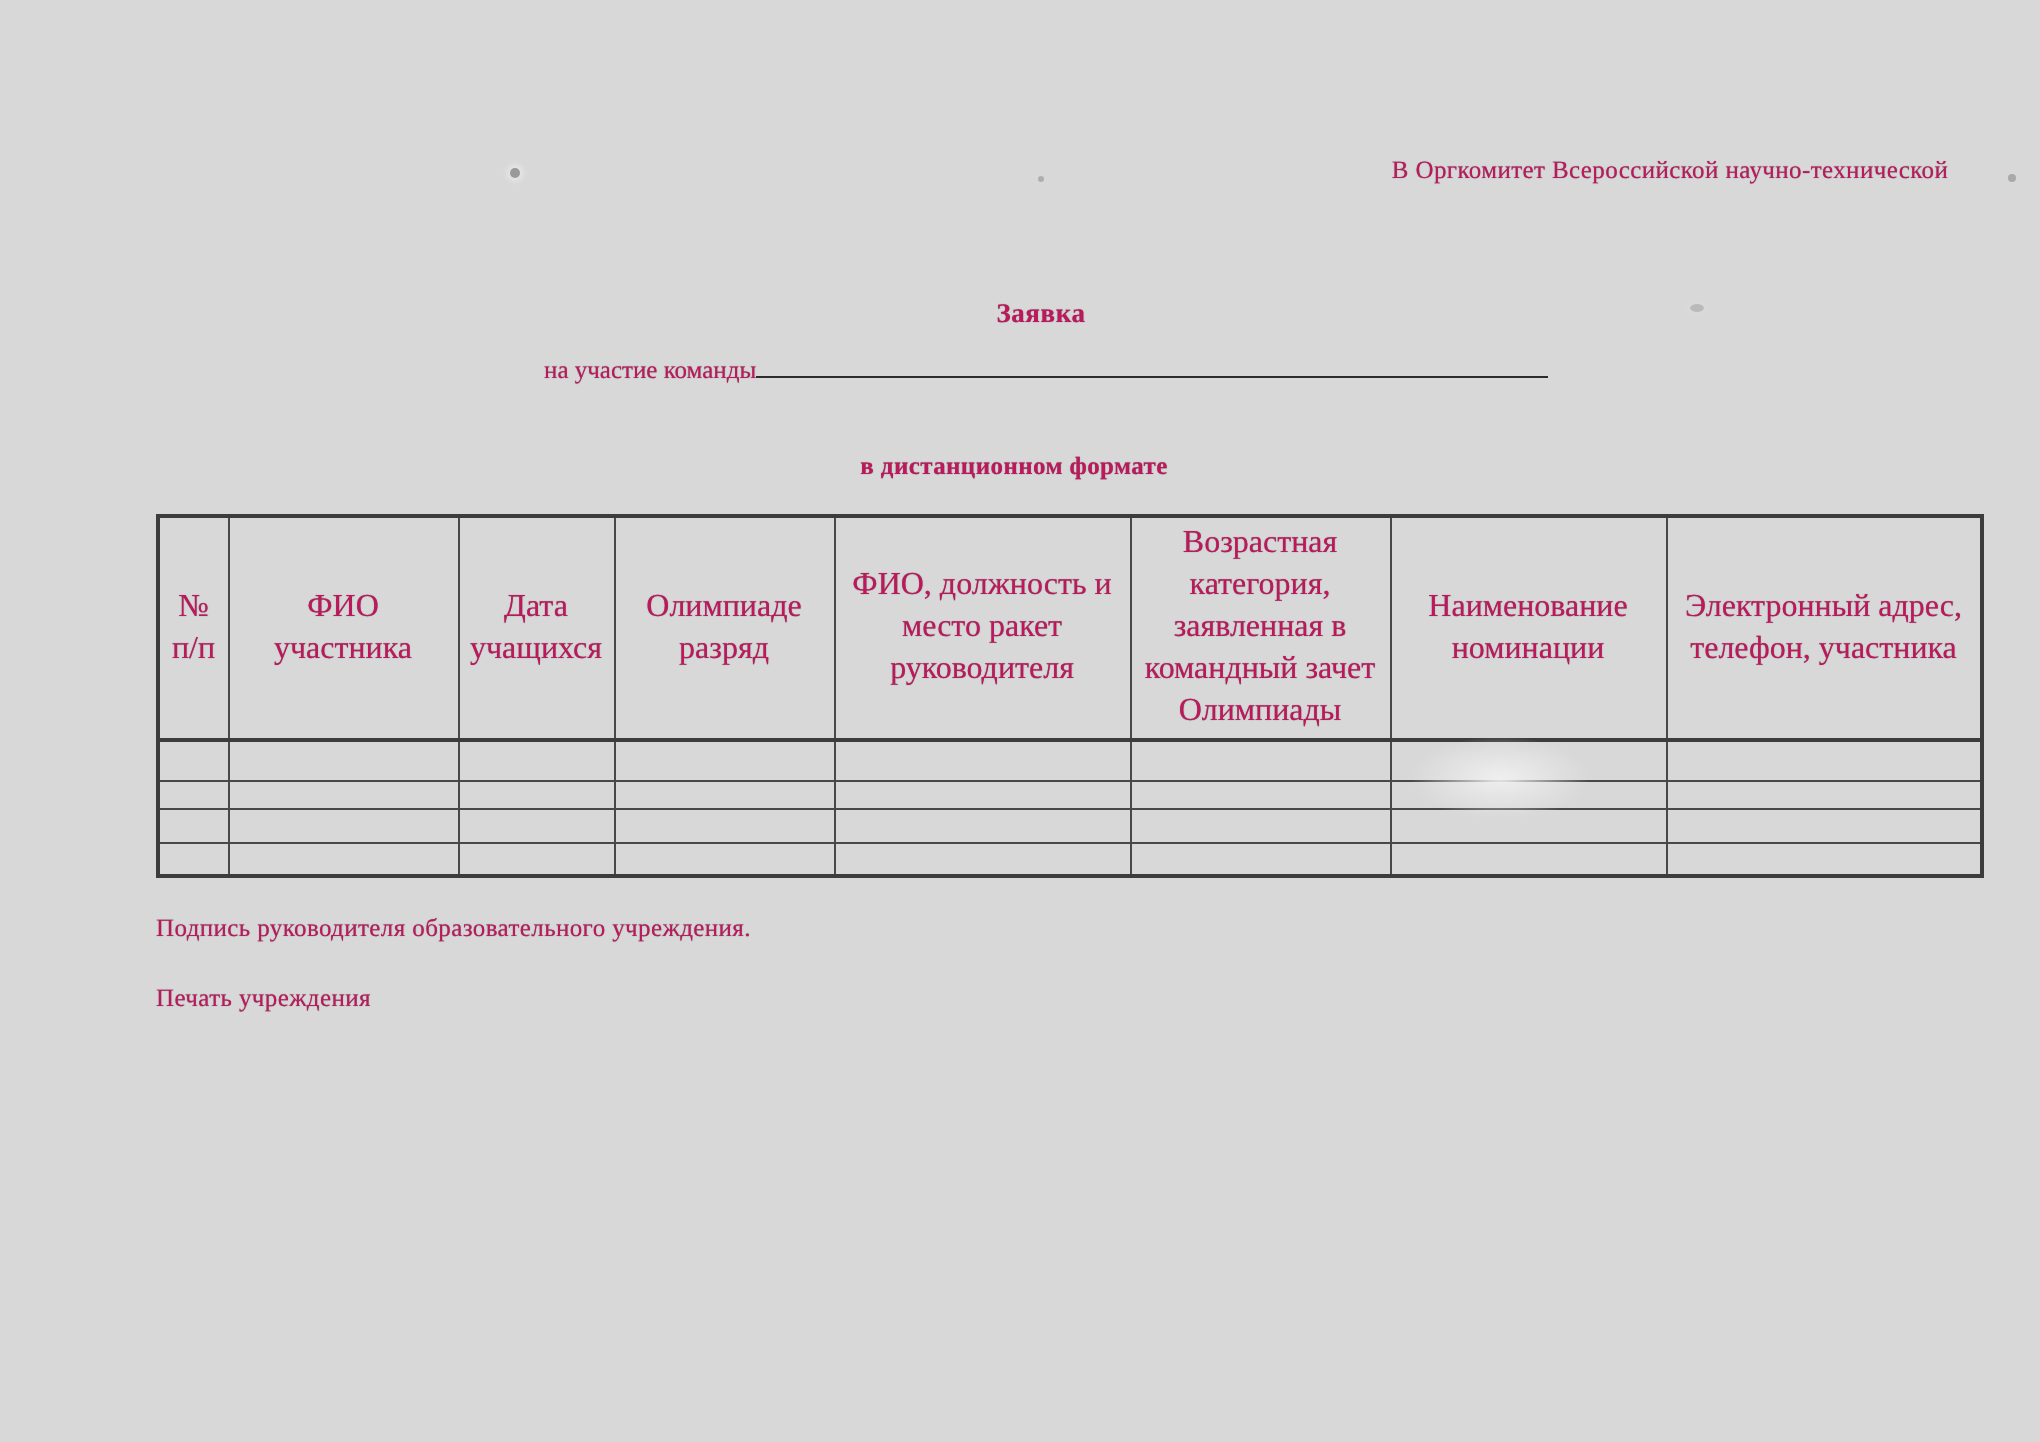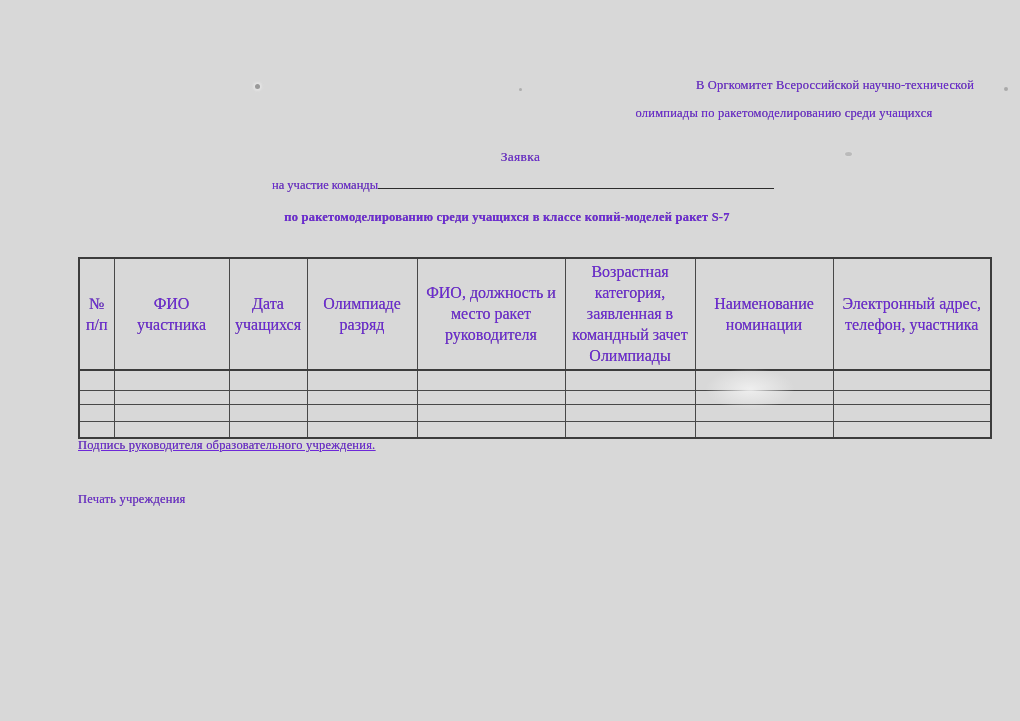--- a/index.html
+++ b/index.html
@@ -2,29 +2,29 @@
 <html><head>
 <meta charset="utf-8">
 <style>
   * { margin:0; padding:0; box-sizing:border-box; }
   html,body { background:#c9c9c9; }
   .page {
     position:relative;
     width:1020px; height:721px;
     background:#d8d8d8;
     font-family:"Liberation Serif", serif;
-    color:#6d28d9;
+    color:#be185d;
     overflow:hidden;
     text-shadow:0 0 0.5px rgba(25,25,25,0.55); 
   }
   .abs { position:absolute; }
   .addr-line { font-size:12.5px; text-align:center; letter-spacing:0.2px; white-space:nowrap; }
   .addr1 { left:635px; top:78px; width:400px; }
   .addr2 { left:584px; top:106px; width:400px; }
-  .doc-title { left:0; top:149px; width:1010px; text-align:center; font-weight:normal; font-size:13.5px; letter-spacing:0.3px;padding-left:31px; }
+  .doc-title { left:0; top:149px; width:1010px; text-align:center; font-weight:bold; font-size:13.5px; letter-spacing:0.3px;padding-left:31px; }
   .team-line { left:272px; top:176px; font-weight:normal; font-size:12.5px; white-space:nowrap; }
   .blank-line { display:inline-block; width:396px; height:13px; border-bottom:1.6px solid #2c2c2c; vertical-align:baseline; }
   .center-bold { left:0; top:0; width:1014px; text-align:center; font-weight:bold; font-size:12.5px; letter-spacing:0.2px; }
   .tl2 { top:194px; }
   .tl3 { top:210px; }
   .tl4 { top:226px; }
 
   table.grid {
     position:absolute; left:78px; top:257px; width:912px;
     border-collapse:collapse; table-layout:fixed;
@@ -38,47 +38,46 @@
     text-align:center;
     vertical-align:middle;
     padding:2px 3px;
     overflow:hidden;
   }
   table.grid thead tr { height:94px; }
   table.grid thead th { border-bottom:2px solid #3c3c3c; }
   tr.r1 { height:21px; } tr.r2 { height:14px; } tr.r3 { height:17px; } tr.r4 { height:16px; }
 
   .footer-line { font-size:12.5px; letter-spacing:0.2px; white-space:nowrap; }
-  .f1 { left:78px; top:438px;text-decoration:underline; }
+  .f1 { left:78px; top:457px; }
   .f2 { left:78px; top:492px; }
 
   .speck { position:absolute; border-radius:50%; background:#848484; opacity:0.75; }
   .sp1 { left:255px; top:84px;  width:5px; height:5px; box-shadow:0 0 2px 2px rgba(235,235,235,0.8); }
   .sp2 { left:519px; top:88px;  width:3px; height:3px; opacity:0.5; }
   .sp3 { left:845px; top:152px; width:7px; height:4px; opacity:0.35; box-shadow:0 0 2px 1px rgba(230,230,230,0.7); }
   .sp4 { left:1004px; top:87px; width:4px; height:4px; opacity:0.55; }
   .smudge {
     position:absolute; left:705px; top:368px; width:90px; height:42px;
     background:radial-gradient(ellipse at center, rgba(240,240,240,0.95) 0%, rgba(240,240,240,0) 70%);
     pointer-events:none;
   }
 </style>
 </head>
 <body>
 
 <div class="page">
 
   <div class="abs addr-line addr1">В Оргкомитет Всероссийской научно-технической</div>
-  <div class="abs addr-line addr2">олимпиады по ракетомоделированию среди учащихся</div>
 
   <div class="abs doc-title">Заявка</div>
 
   <div class="abs team-line"><span>на участие команды</span><span class="blank-line"></span></div>
 
-  <div class="abs center-bold tl3">по ракетомоделированию среди учащихся в классе копий-моделей ракет S-7</div>
+  <div class="abs center-bold tl4">в дистанционном формате</div>
 
   <table class="grid">
     <colgroup>
       <col style="width:35px">
         <col style="width:115px">
         <col style="width:78px">
         <col style="width:110px">
       <col style="width:148px">
         <col style="width:130px">
         <col style="width:138px">

